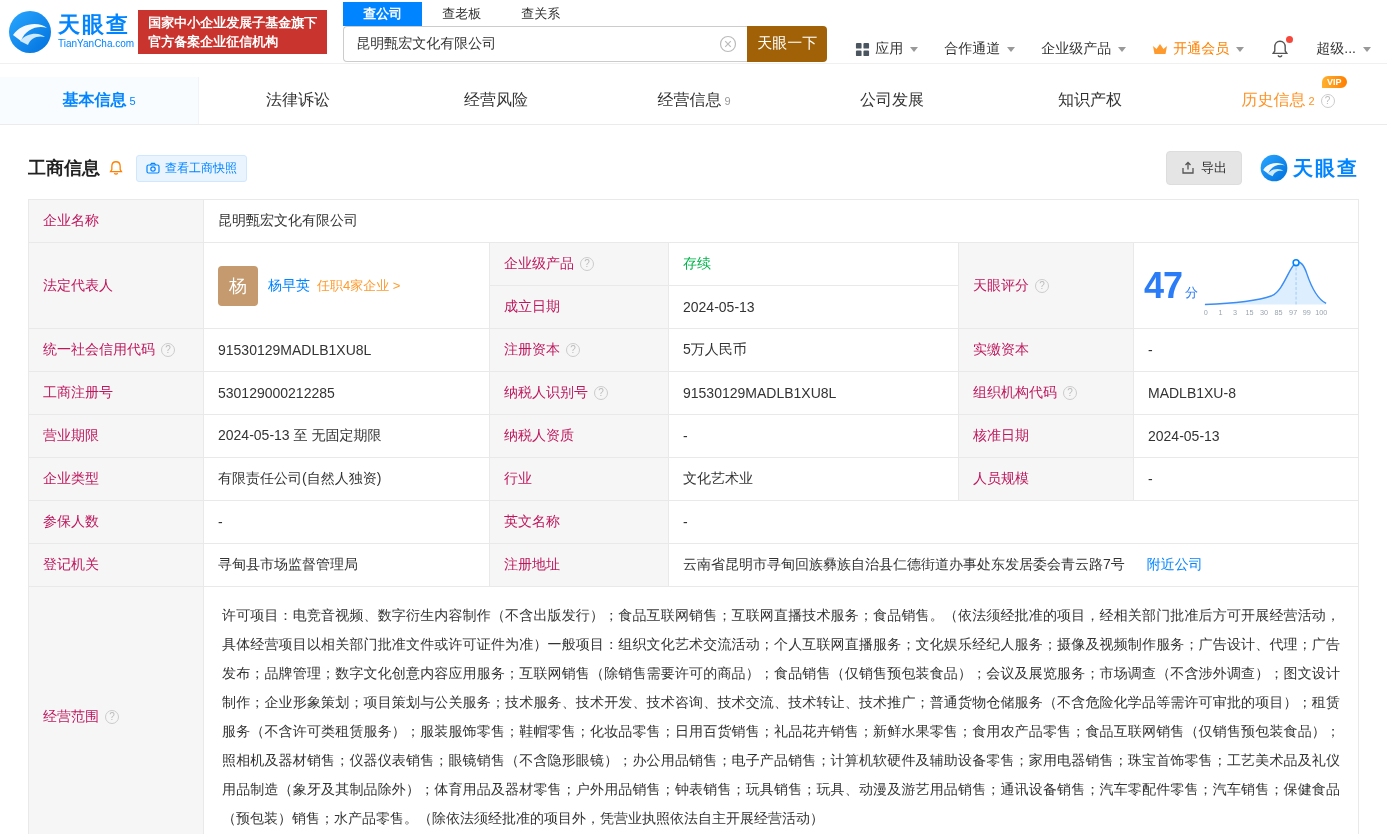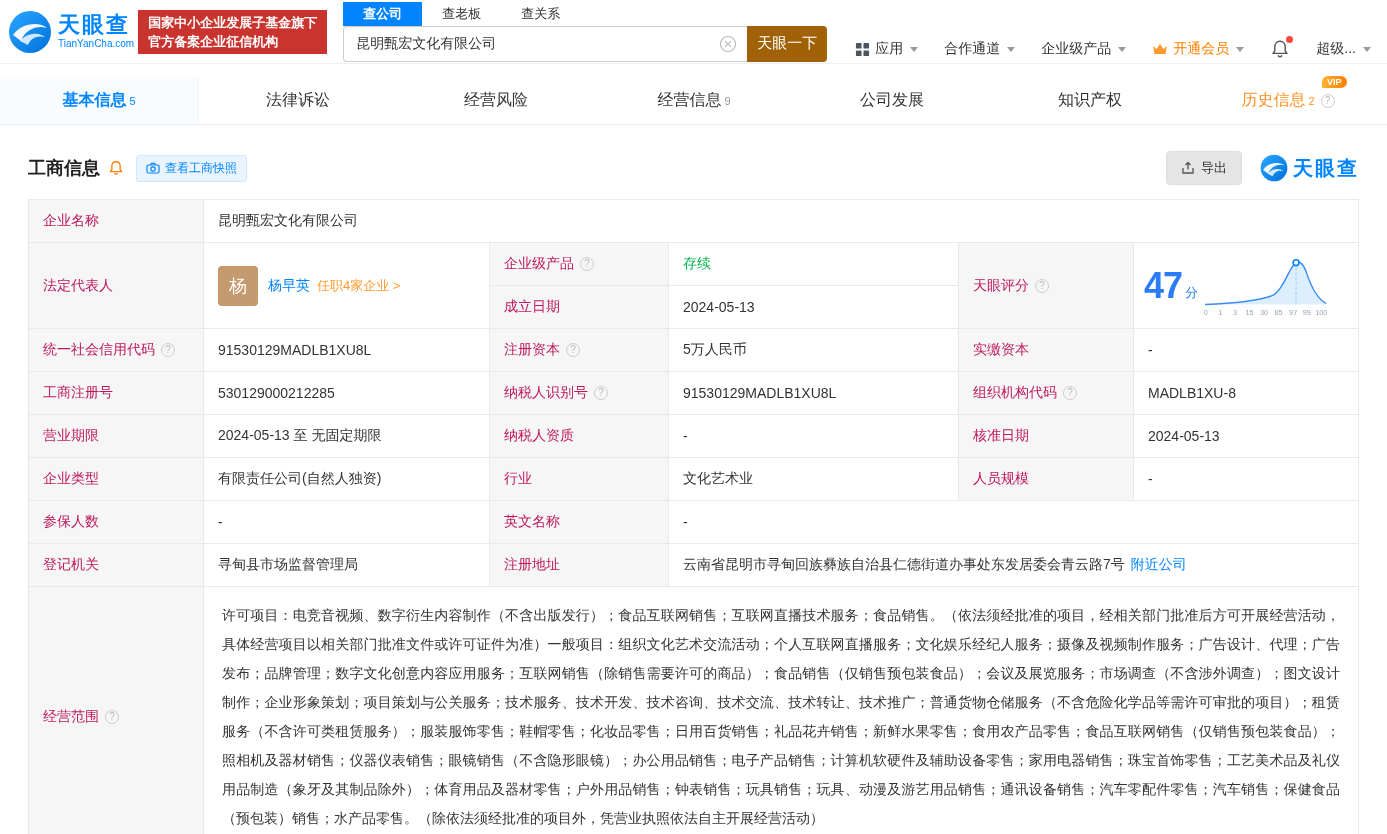--- a/index.html
+++ b/index.html
@@ -65,21 +65,21 @@
   .lbl-flex { display:flex; align-items:center; }
   .green { color:#00b34a; }
   .blue-link { color:#0084ff; }
   .orange-link { color:#ff9a2e; font-size:13px; }
   .rep { display:flex; align-items:center; gap:10px; }
   .avatar { width:40px; height:40px; background:#c49a6e; border-radius:4px; color:#fff; font-size:18px; display:flex; align-items:center; justify-content:center; flex:none; cursor:pointer; }
   .rep-info { display:flex; flex-direction:row; gap:7px; }
   .score-wrap { display:flex; align-items:center; }
   .score-num { font-size:36px; font-weight:bold; color:#2b7cf7; letter-spacing:-1px; }
   .score-unit { font-size:13px; color:#2b7cf7; margin:14px 4px 0 3px; }
-  .addr-link { color:#0084ff; margin-left:2px; white-space:nowrap; }
+  .addr-link { color:#0084ff; margin-left:18px; white-space:nowrap; }
   .scope-cell { line-height:29px; text-align:justify; padding:14px 18px !important; }
 </style>
 </head>
 <body>
 
 <div class="header">
   <div class="logo">
     <svg width="44" height="44" viewBox="0 0 44 44">
       <defs>
         <linearGradient id="lgrad" x1="0" y1="0" x2="1" y2="1">

